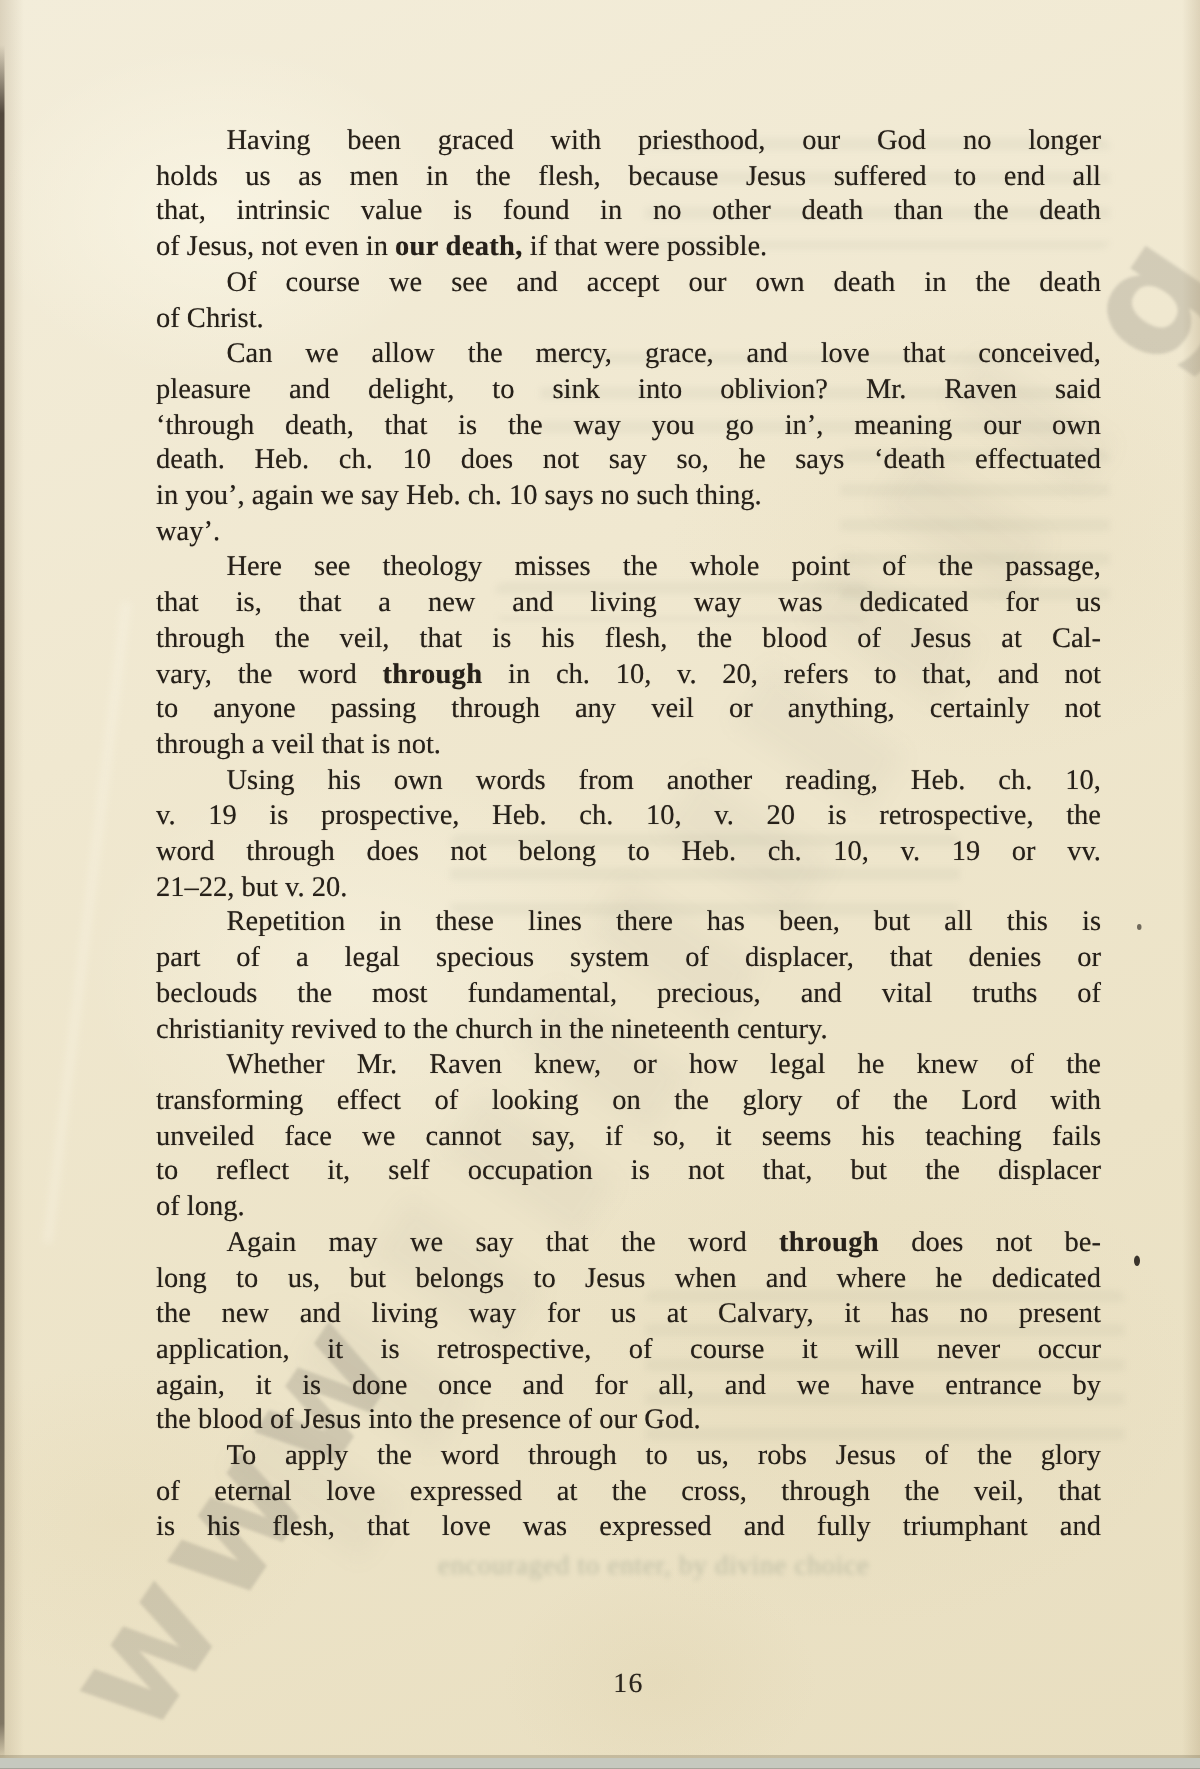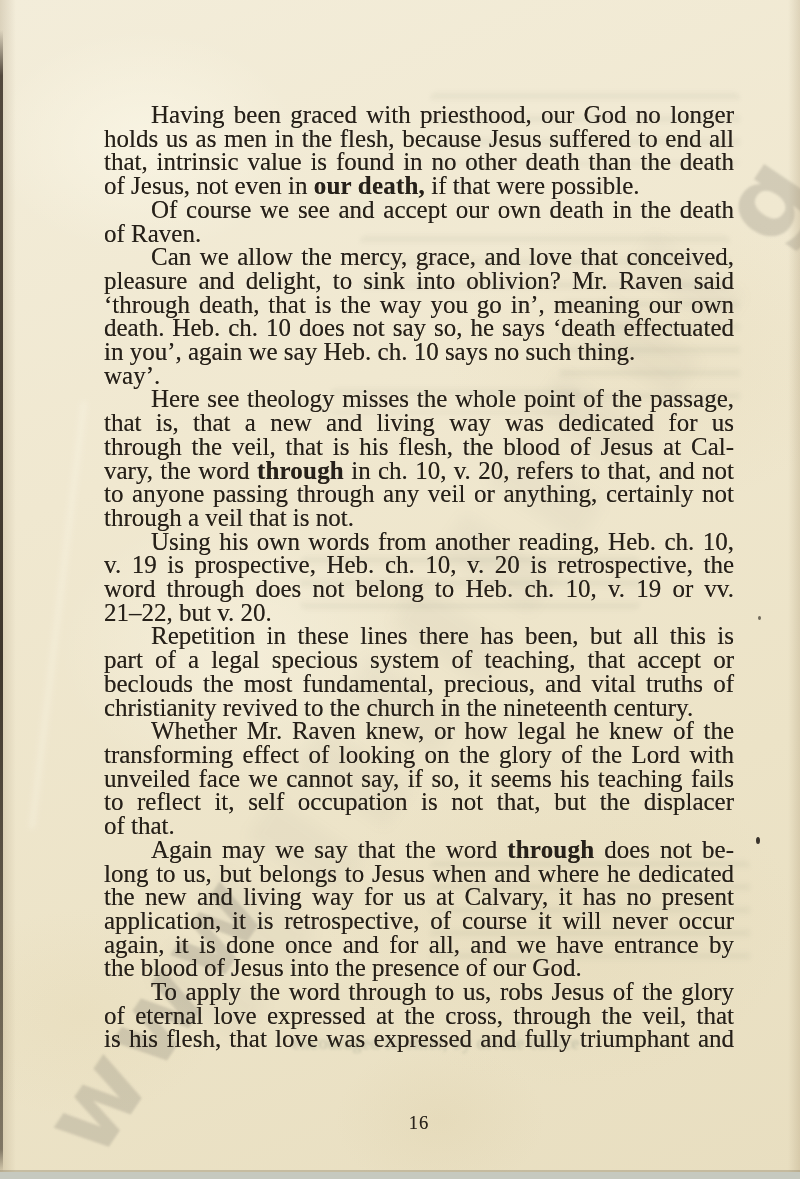--- a/index.html
+++ b/index.html
@@ -47,22 +47,22 @@
   .wm-g   { left: 694px; top: 196px; font-size: 104px; }
   .wm-streak {
     position: absolute; left: 150px; top: 980px; width: 900px; height: 110px;
     transform: rotate(-56deg); transform-origin: left top; pointer-events: none;
     background: repeating-linear-gradient(90deg,
       rgba(128,123,112,.10) 0 48px, rgba(128,123,112,0) 48px 86px);
     filter: blur(7px); opacity: .5;
   }
   
   .text-block {
-    position: absolute; left: 104px; top: 103px; width: 630px; z-index: 2;
-    font-size: 25px; line-height: 23.7px; color: #262019;
+    position: absolute; left: 104px; top: 82px; width: 630px; z-index: 2;
+    font-size: 19px; line-height: 23.7px; color: #262019;
     text-shadow: 0 0 .5px rgba(38,32,25,.55);
   }
   .line { text-align: justify; text-align-last: justify; }
   .line.lastline { text-align-last: left; }
   .line.first { text-indent: 47px; }
   .line b { font-weight: 700; letter-spacing: .2px; }
   .page-number {
     position: absolute; left: 104px; top: 1113px; width: 630px; z-index: 2;
     text-align: center; font-size: 18.5px; color: #2a241c;
     letter-spacing: 1px; text-shadow: 0 0 .5px rgba(38,32,25,.5);
@@ -120,21 +120,21 @@
 
   <div class="text-block">
       <div class="para">
         <div class="line first"><span>Having been graced with priesthood, our God no longer</span></div>
         <div class="line"><span>holds us as men in the flesh, because Jesus suffered to end all</span></div>
         <div class="line"><span>that, intrinsic value is found in no other death than the death</span></div>
         <div class="line lastline"><span>of Jesus, not even in </span><b>our death,</b><span> if that were possible.</span></div>
       </div>
       <div class="para">
         <div class="line first"><span>Of course we see and accept our own death in the death</span></div>
-        <div class="line lastline"><span>of Raven.</span></div>
+        <div class="line lastline"><span>of Christ.</span></div>
       </div>
       <div class="para">
         <div class="line first"><span>Can we allow the mercy, grace, and love that conceived,</span></div>
         <div class="line"><span>pleasure and delight, to sink into oblivion? Mr. Raven said</span></div>
         <div class="line"><span>‘through death, that is the way you go in’, meaning our own</span></div>
         <div class="line"><span>death. Heb. ch. 10 does not say so, he says ‘death effectuated</span></div>
         <div class="line lastline"><span>in you’, again we say Heb. ch. 10 says no such thing.</span></div>
       </div>
       <div class="para">
         <div class="line lastline"><span>way’.</span></div>
@@ -148,30 +148,30 @@
         <div class="line lastline"><span>through a veil that is not.</span></div>
       </div>
       <div class="para">
         <div class="line first"><span>Using his own words from another reading, Heb. ch. 10,</span></div>
         <div class="line"><span>v. 19 is prospective, Heb. ch. 10, v. 20 is retrospective, the</span></div>
         <div class="line"><span>word through does not belong to Heb. ch. 10, v. 19 or vv.</span></div>
         <div class="line lastline"><span>21–22, but v. 20.</span></div>
       </div>
       <div class="para">
         <div class="line first"><span>Repetition in these lines there has been, but all this is</span></div>
-        <div class="line"><span>part of a legal specious system of teaching, that accept or</span></div>
+        <div class="line"><span>part of a legal specious system of displacer, that denies or</span></div>
         <div class="line"><span>beclouds the most fundamental, precious, and vital truths of</span></div>
         <div class="line lastline"><span>christianity revived to the church in the nineteenth century.</span></div>
       </div>
       <div class="para">
         <div class="line first"><span>Whether Mr. Raven knew, or how legal he knew of the</span></div>
         <div class="line"><span>transforming effect of looking on the glory of the Lord with</span></div>
         <div class="line"><span>unveiled face we cannot say, if so, it seems his teaching fails</span></div>
         <div class="line"><span>to reflect it, self occupation is not that, but the displacer</span></div>
-        <div class="line lastline"><span>of that.</span></div>
+        <div class="line lastline"><span>of long.</span></div>
       </div>
       <div class="para">
         <div class="line first"><span>Again may we say that the word </span><b>through</b><span> does not be-</span></div>
         <div class="line"><span>long to us, but belongs to Jesus when and where he dedicated</span></div>
         <div class="line"><span>the new and living way for us at Calvary, it has no present</span></div>
         <div class="line"><span>application, it is retrospective, of course it will never occur</span></div>
         <div class="line"><span>again, it is done once and for all, and we have entrance by</span></div>
         <div class="line lastline"><span>the blood of Jesus into the presence of our God.</span></div>
       </div>
       <div class="para">

